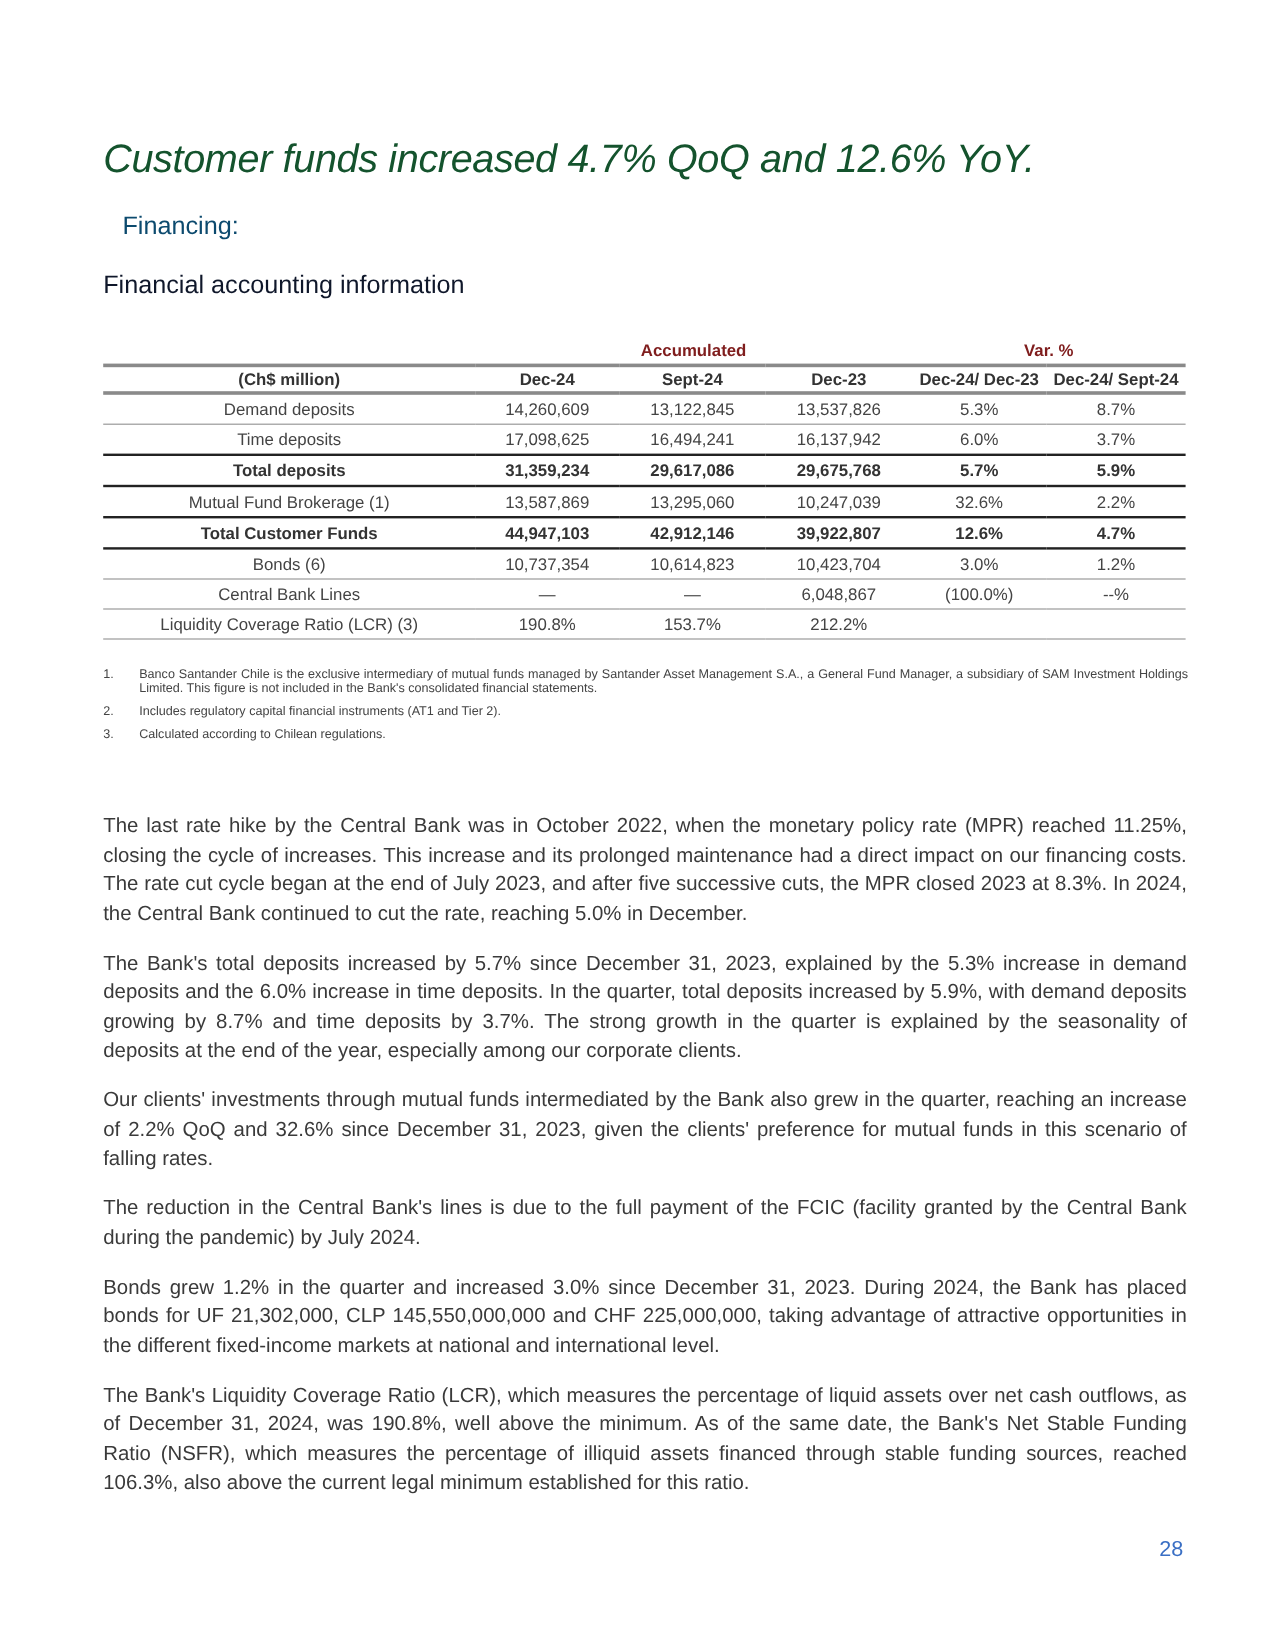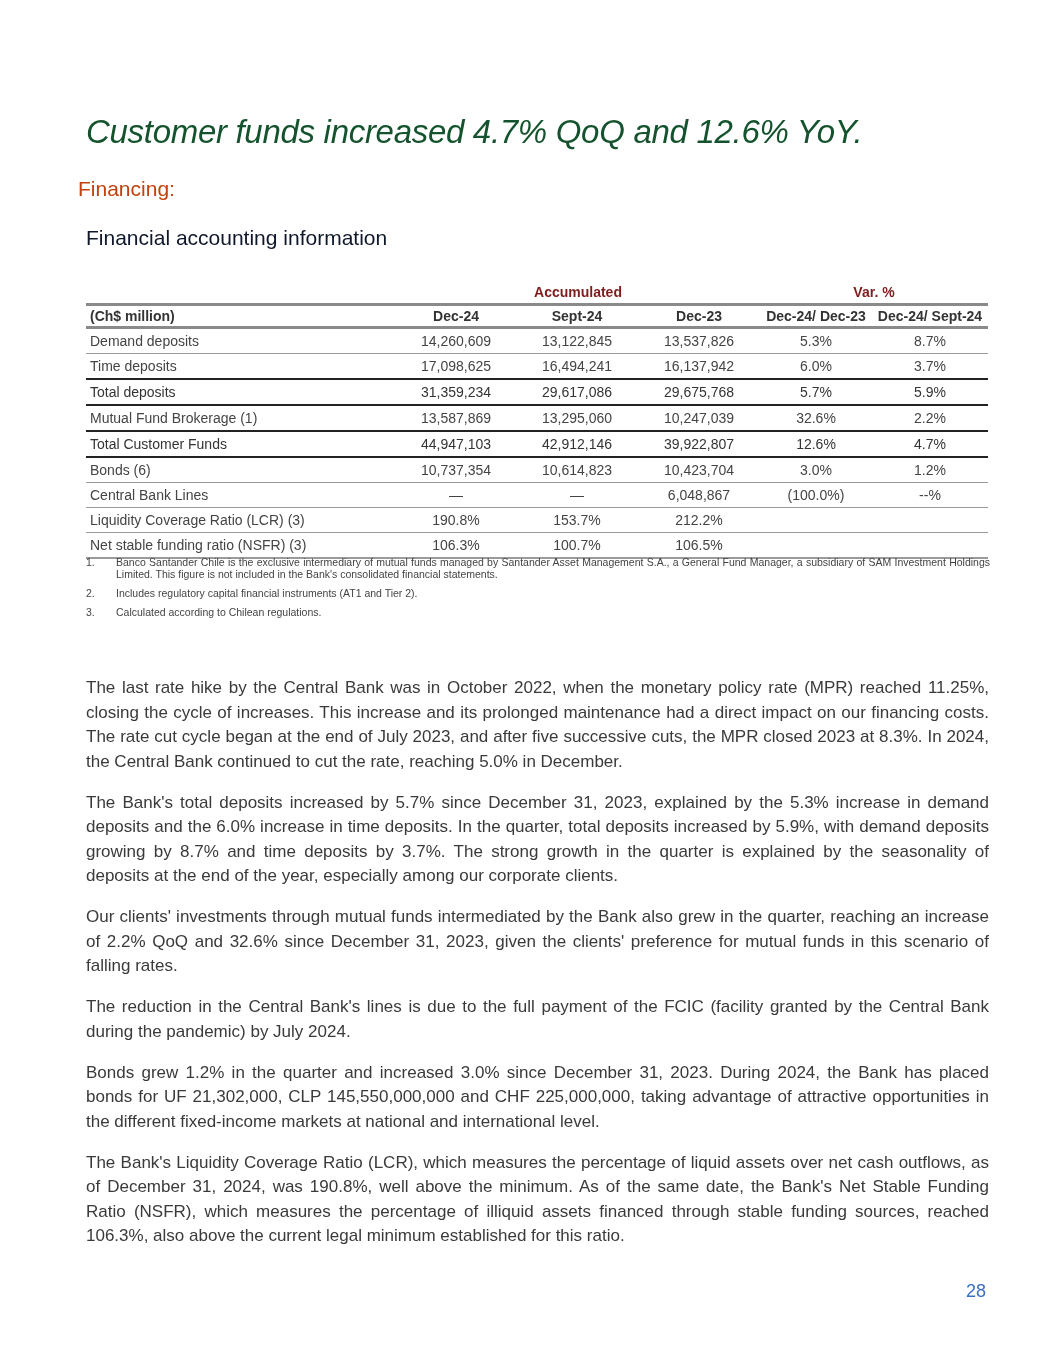--- a/index.html
+++ b/index.html
@@ -1,35 +1,35 @@
 <!DOCTYPE html>
 <html><head>
 <meta charset="utf-8">
 <style>
   html, body { margin: 0; padding: 0; background: #ffffff; }
   body { width: 1055px; height: 1365px; position: relative; overflow: hidden;
          font-family: "Liberation Sans", "DejaVu Sans", sans-serif; color: #333333; }
   .headline { position: absolute; left: 86px; top: 113px; margin: 0;
               font-size: 33px; font-style: italic; font-weight: normal; color: #14532d;
               letter-spacing: -0.3px; white-space: nowrap; }
-  .subhead { position: absolute; left: 78px; top: 177px; margin: 0;
-             font-size: 21px; font-weight: normal; color: #c2410c; }
+  .subhead { position: absolute; left: 102px; top: 177px; margin: 0;
+             font-size: 21px; font-weight: normal; color: #0c4a6e; }
   .section { position: absolute; left: 86px; top: 226px; margin: 0;
              font-size: 21px; font-weight: normal; color: #0f172a; }
 
   table.fin { position: absolute; left: 86px; top: 281px; width: 902px;
               border-collapse: collapse; font-size: 14px; color: #444; }
   table.fin td, table.fin th { padding: 0 4px; height: 24px; font-weight: normal; }
   table.fin .grp th { font-weight: bold; color: #7f1d1d; height: 22px; }
   table.fin .colhdr th { font-weight: bold; color: #333; border-top: 3px solid #8a8a8a;
                          border-bottom: 3px solid #8a8a8a; height: 20px; }
-  table.fin td.lbl, table.fin th.lbl { text-align: left; }
+  table.fin td.lbl, table.fin th.lbl { text-align: center; }
   table.fin td.num { text-align: center; }
   table.fin tr.row td { border-bottom: 1px solid #9a9a9a; }
-  table.fin tr.bold td { font-weight: normal; color: #333; border-top: 2px solid #222;
+  table.fin tr.bold td { font-weight: bold; color: #333; border-top: 2px solid #222;
                          border-bottom: 2px solid #222; }
   table.fin tr.last td { border-bottom: 2px solid #9a9a9a; }
   col.c0 { width: 310px; } col.c1 { width: 120px; } col.c2 { width: 122px; }
   col.c3 { width: 122px; } col.c4 { width: 112px; } col.c5 { width: 116px; }
 
   .notes { position: absolute; left: 86px; top: 556px; width: 904px; font-size: 10.5px; color: #444; }
   .note { display: flex; margin-bottom: 7px; line-height: 12px; }
   .note .n { width: 30px; flex: none; }
   .note .t { text-align: justify; }
 
@@ -128,28 +128,20 @@
         <td class="num">--%</td>
       </tr>
       <tr class="row">
         <td class="lbl">Liquidity Coverage Ratio (LCR) (3)</td>
         <td class="num">190.8%</td>
         <td class="num">153.7%</td>
         <td class="num">212.2%</td>
         <td class="num"></td>
         <td class="num"></td>
       </tr>
-      <tr class="row last">
-        <td class="lbl">Net stable funding ratio (NSFR) (3)</td>
-        <td class="num">106.3%</td>
-        <td class="num">100.7%</td>
-        <td class="num">106.5%</td>
-        <td class="num"></td>
-        <td class="num"></td>
-      </tr>
     </tbody>
 </table>
 
 <div class="notes">
   <div class="note">
     <span class="n">1.</span>
     <span class="t">Banco Santander Chile is the exclusive intermediary of mutual funds managed by Santander Asset Management S.A., a General Fund Manager, a subsidiary of SAM Investment Holdings Limited. This figure is not included in the Bank's consolidated financial statements.</span>
   </div>
   <div class="note">
     <span class="n">2.</span>

